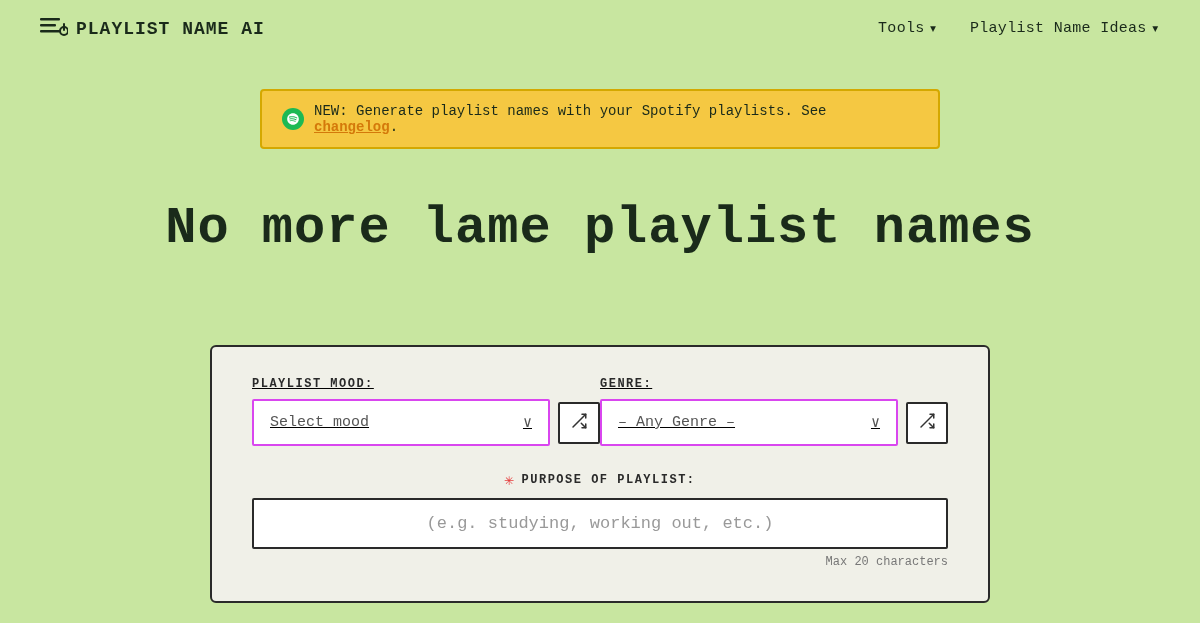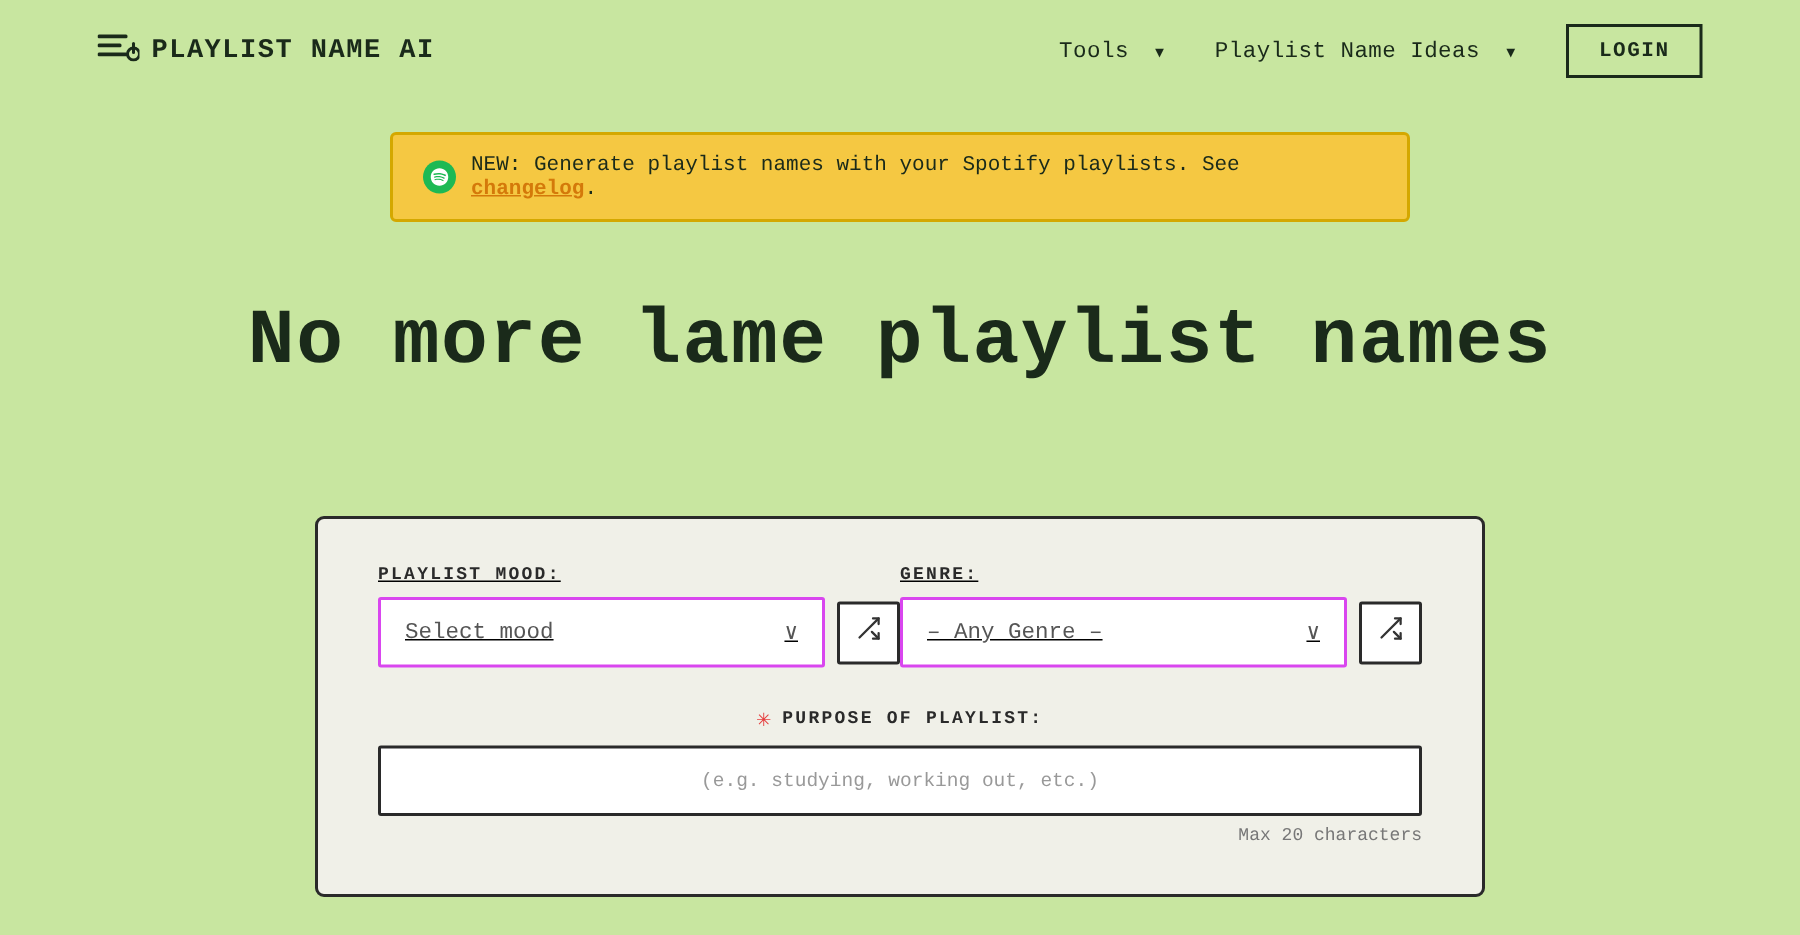--- a/index.html
+++ b/index.html
@@ -14,21 +14,21 @@
       min-height: 623px;
       width: 1200px;
       overflow-x: hidden;
     }
 
     
     .navbar {
       display: flex;
       align-items: center;
       justify-content: space-between;
-      padding: 16px 65px;
+      padding: 16px 40px;
       background-color: #c8e6a0;
     }
 
     .nav-logo {
       display: flex;
       align-items: center;
       gap: 8px;
       font-weight: 700;
       font-size: 18px;
       color: #1a2a1a;
@@ -38,21 +38,21 @@
 
     .nav-right {
       display: flex;
       align-items: center;
       gap: 32px;
     }
 
     .nav-link {
       display: flex;
       align-items: center;
-      gap: 16px;
+      gap: 4px;
       font-size: 15px;
       color: #1a2a1a;
       cursor: pointer;
       font-weight: 500;
       letter-spacing: 0.3px;
     }
 
     .nav-login-btn {
       border: 2px solid #1a2a1a;
       background: transparent;
@@ -64,21 +64,21 @@
       cursor: pointer;
       color: #1a2a1a;
       text-transform: uppercase;
     }
 
     
     .announcement-banner {
       display: flex;
       align-items: center;
       justify-content: center;
-      margin: 20px auto 0;
+      margin: 32px auto 0;
       max-width: 680px;
       background-color: #f5c842;
       border: 2px solid #d4a800;
       padding: 12px 20px;
       border-radius: 4px;
       font-size: 14px;
       color: #1a2a1a;
       gap: 10px;
     }
 
@@ -219,21 +219,21 @@
       color: #e53e3e;
       font-size: 16px;
     }
 
     .purpose-input {
       width: 100%;
       border: 2px solid #2a2a2a;
       background: #ffffff;
       padding: 14px 20px;
       font-family: 'Courier New', Courier, monospace;
-      font-size: 13px;
+      font-size: 17px;
       color: #999;
       border-radius: 2px;
       outline: none;
       text-align: center;
     }
 
     .purpose-input::placeholder {
       color: #999;
       text-align: center;
     }
@@ -265,21 +265,20 @@
 
   <div class="nav-right">
     <div class="nav-link">
       <span>Tools</span>
       <span>▾</span>
     </div>
     <div class="nav-link">
       <span>Playlist Name Ideas</span>
       <span>▾</span>
     </div>
-    <button class="nav-login-btn">LOGIN</button>
   </div>
 </nav>
 
 <div class="announcement-banner">
   <div class="spotify-icon">
     <svg viewBox="0 0 24 24" fill="white">
       <path d="M12 2C6.477 2 2 6.477 2 12s4.477 10 10 10 10-4.477 10-10S17.523 2 12 2zm4.586 14.424a.622.622 0 01-.857.207c-2.348-1.435-5.304-1.76-8.785-.964a.623.623 0 01-.277-1.215c3.809-.87 7.076-.496 9.712 1.115a.623.623 0 01.207.857zm1.223-2.722a.779.779 0 01-1.072.257c-2.687-1.652-6.785-2.131-9.965-1.166a.779.779 0 01-.973-.519.779.779 0 01.52-.972c3.632-1.102 8.147-.568 11.233 1.328a.779.779 0 01.257 1.072zm.105-2.835C14.692 8.95 9.375 8.775 6.297 9.71a.935.935 0 11-.543-1.79c3.532-1.072 9.404-.865 13.115 1.338a.936.936 0 01-.955 1.609z"></path>
     </svg>
   </div>
   <span>

